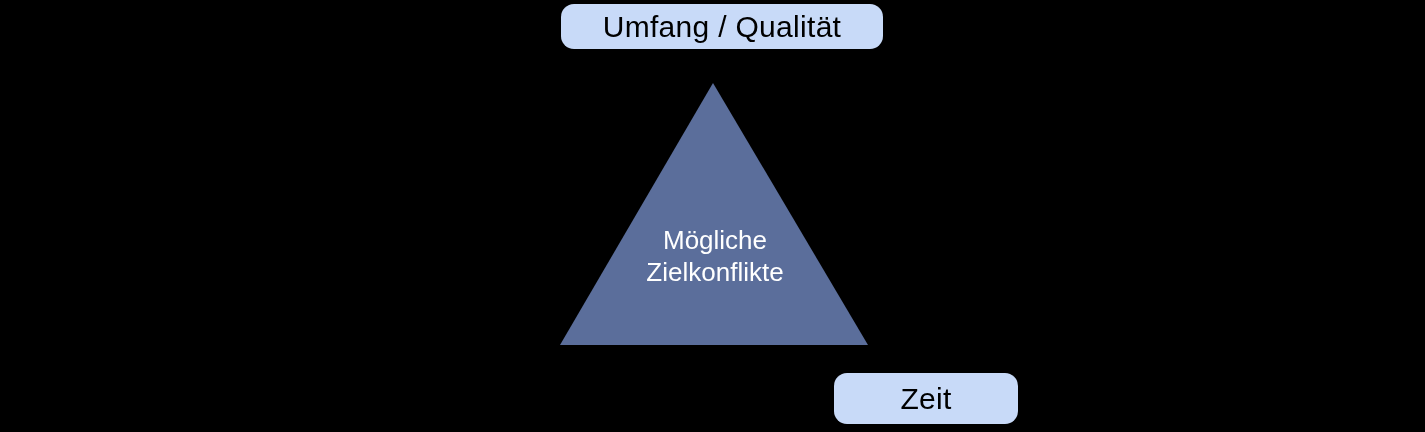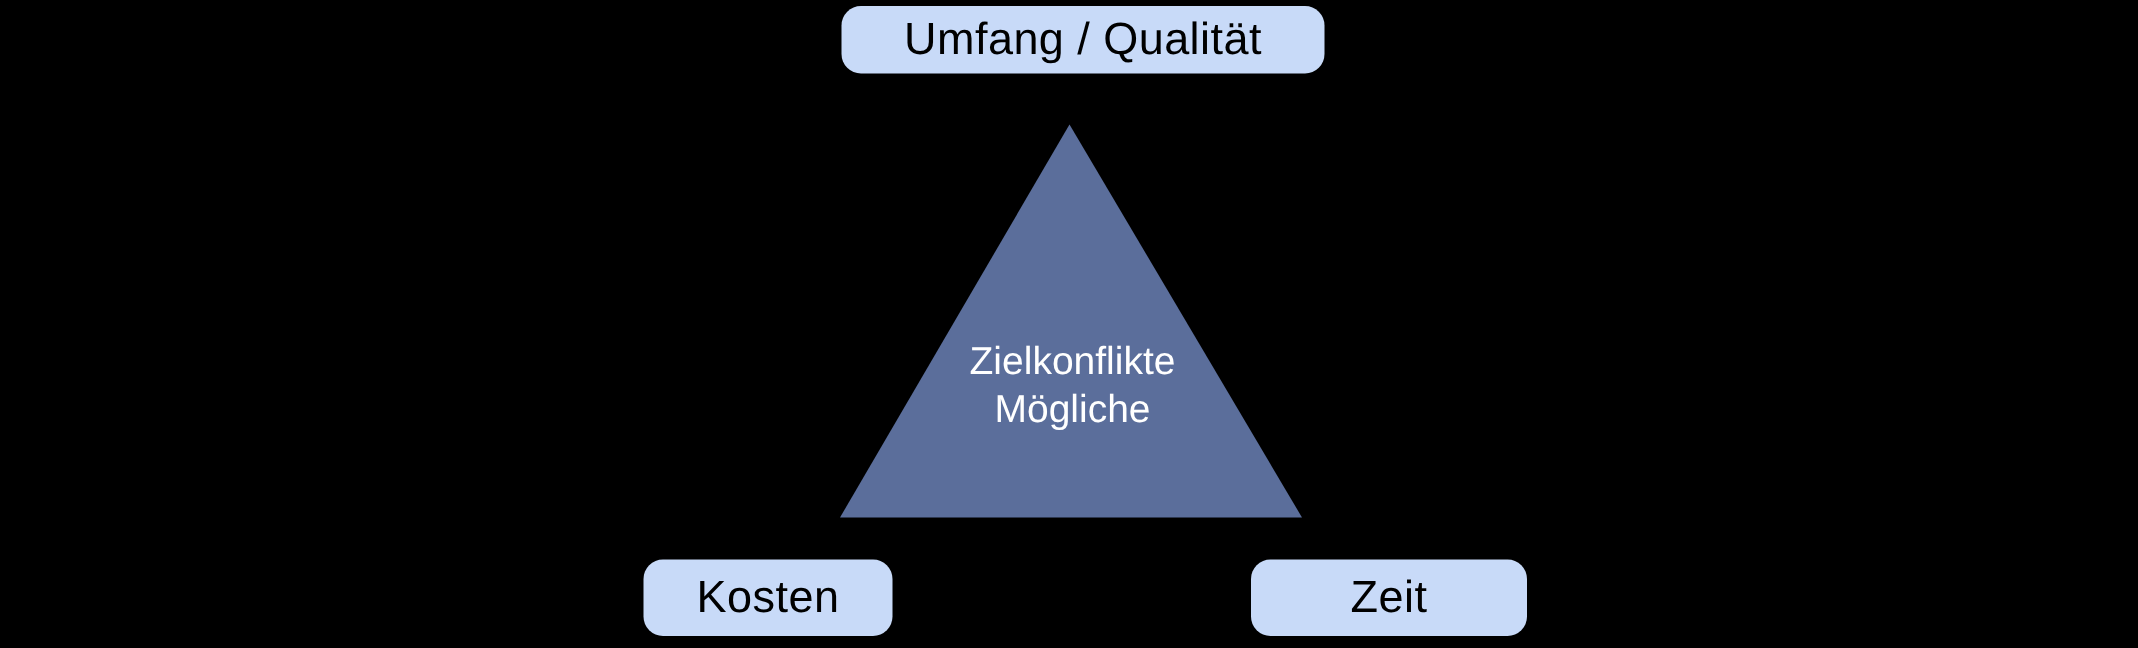--- a/index.html
+++ b/index.html
@@ -83,25 +83,22 @@
     <span>Umfang / Qualität</span>
   </div>
 
   <div class="triangle-wrap">
     <svg viewBox="0 0 320 268" preserveAspectRatio="none">
       <polygon class="triangle-fill" points="158,3 5,265 313,265"></polygon>
     </svg>
   </div>
 
   <div class="center-label">
+    <div>Mögliche</div>
     <div>Zielkonflikte</div>
-    <div>Mögliche</div>
   </div>
 
-  <div class="pill pill-bottom-left">
-    <span>Kosten</span>
-  </div>
 
   <div class="pill pill-bottom-right">
     <span>Zeit</span>
   </div>
 
 </div>
 
 </body></html>

